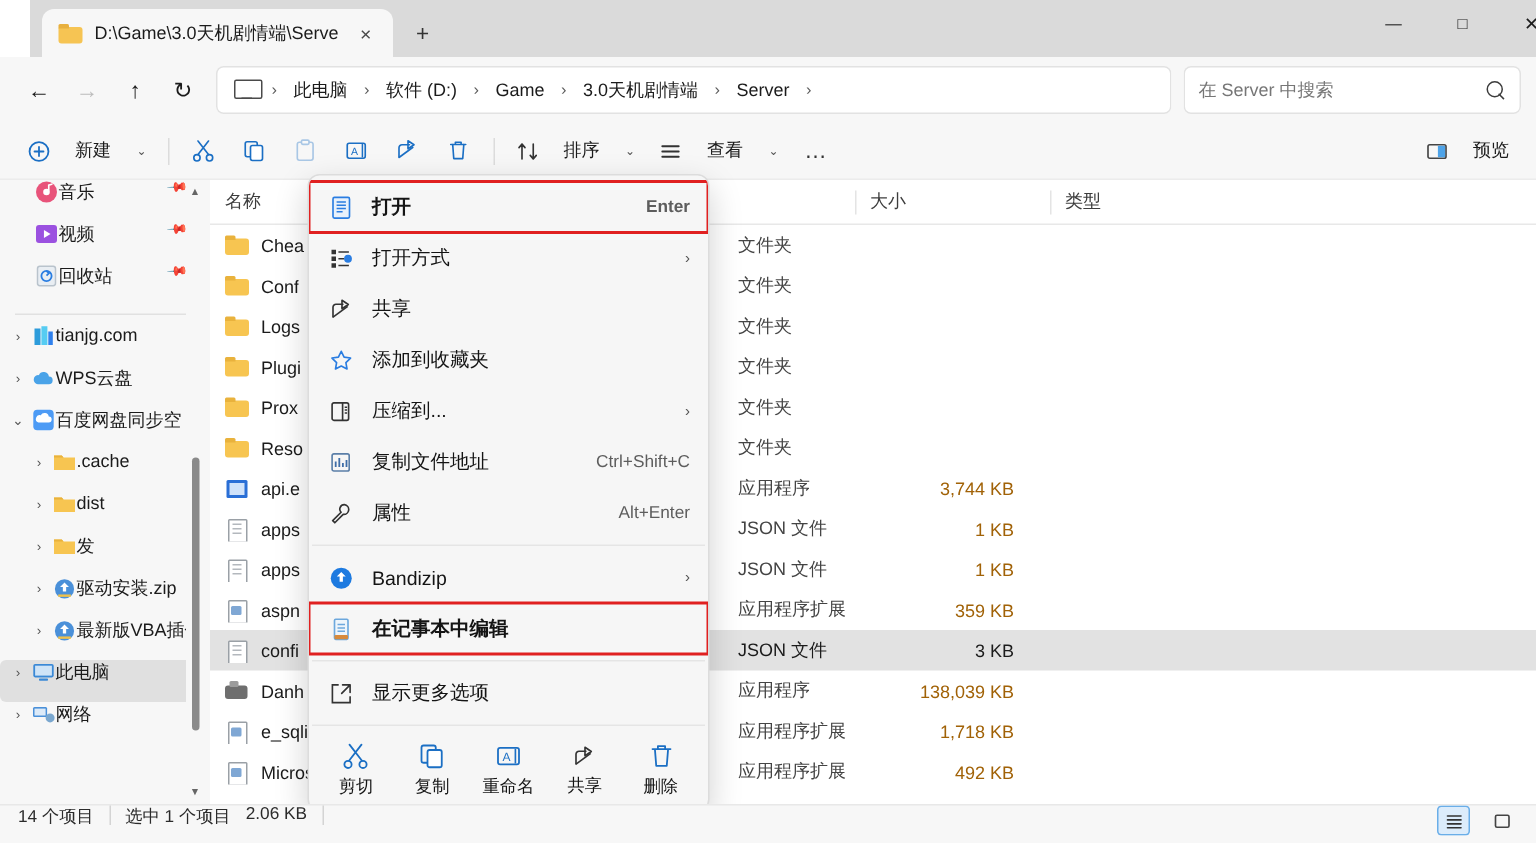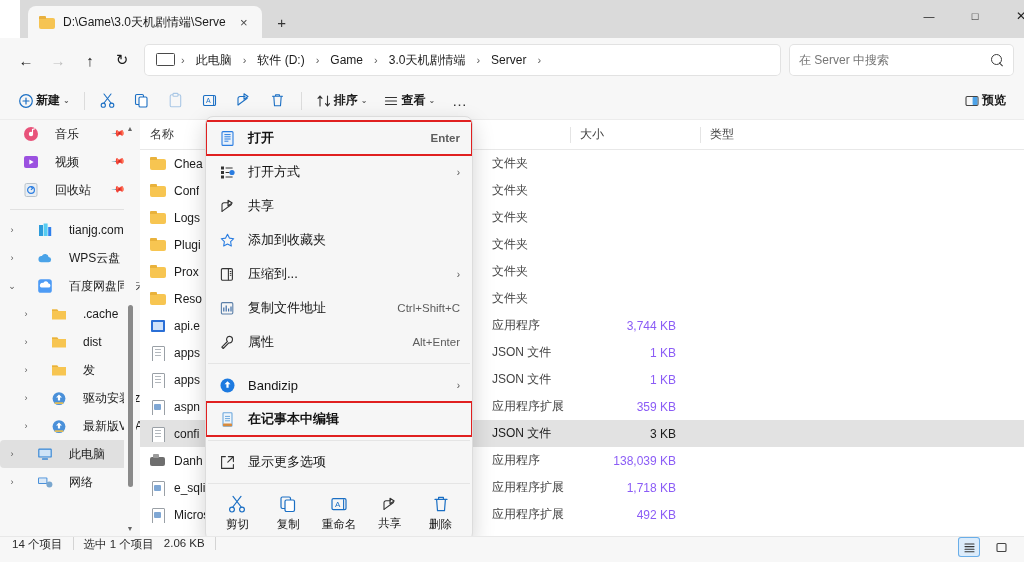--- a/index.html
+++ b/index.html
@@ -80,39 +80,39 @@
      border:1.3px solid #3c3c3c; border-radius:50%; }
   .mag:after { content:""; position:absolute; left:8px; top:8.5px; width:5px; height:1.3px;
      background:#3c3c3c; transform:rotate(45deg); transform-origin:left center; }
 
   
   .toolbar {
     position:absolute; left:0; top:82px; width:1024px; height:38px;
     background:#f7f7f7; display:flex; align-items:center; padding:0 10px;
     border-bottom:1px solid #ececec;
   }
-  .tb-item { display:flex; align-items:center; gap:2px; height:28px; padding:0 8px;
-             border-radius:5px; font-size:12px; color:#1b1b1b;font-weight:bold; }
+  .tb-item { display:flex; align-items:center; gap:16px; height:28px; padding:0 8px;
+             border-radius:5px; font-size:12px; color:#1b1b1b; }
   .tb-icon-btn { width:34px; height:28px; display:flex; align-items:center; justify-content:center;
                  border-radius:5px; }
   .tb-sep { width:1px; height:18px; background:#dcdcdc; margin:0 6px; }
   .tb-spacer { flex:1; }
   .tb-dim { opacity:.35; }
   .chev { font-size:8px; color:#555; margin-left:1px; }
 
   
   svg { display:block; }
 
   
   .sidebar {
     position:absolute; left:0; top:120px; width:140px; height:416px;
     background:#f7f7f7; overflow:hidden;
   }
   .nav-row {
-    display:flex; align-items:center; height:28px; padding-left:4px; gap:16px;
+    display:flex; height:28px; padding-left:4px; gap:0;
     font-size:12px; color:#1b1b1b; white-space:nowrap; position:relative;
   }
   .nav-row.sel { background:#e0e0e0; border-radius:4px; margin-right:12px; }
   .twisty { width:16px; height:16px; display:flex; align-items:center; justify-content:center;
             color:#555; font-size:9px; flex:none; }
   .nav-ico { width:17px; height:16px; flex:none; display:flex; align-items:center; justify-content:center;}
   .nav-label { overflow:hidden; }
   .pin { position:absolute; right:16px; color:#5a5a5a; font-size:10px; transform:rotate(40deg); }
   .nav-div { height:1px; background:#e1e1e1; margin:5px 14px 6px 10px; }
   .indent1 { padding-left:22px; }
@@ -132,21 +132,21 @@
   .ch.name { width:190px; }
   .ch.date { width:152px; }
   .ch.type { width:118px; }
   .ch.size { width:86px; }
   .row { display:flex; height:27px; align-items:center; font-size:12px; color:#1b1b1b; }
   .row.sel { background:#e2e2e2; }
   .c-name { width:190px; display:flex; align-items:center; gap:8px; padding:0 10px;
             overflow:hidden; white-space:nowrap; }
   .c-date { width:152px; padding:0 10px; color:#444; white-space:nowrap; }
   .c-type { width:118px; padding:0 10px; color:#444; white-space:nowrap; }
-  .c-size { width:86px; padding:0 10px; color:#8b5cf6; text-align:right; white-space:nowrap; }
+  .c-size { width:86px; padding:0 10px; color:#a16207; text-align:right; white-space:nowrap; }
   .row.sel .c-date, .row.sel .c-type, .row.sel .c-size { color:#1b1b1b; }
   .fname { overflow:hidden; text-overflow:clip; }
 
   .ico16 { width:16px; height:16px; flex:none; position:relative; }
   .folder:before { content:""; position:absolute; left:0; top:3px; width:16px; height:11px;
       background:#f7c551; border-radius:1px 2px 2px 2px; }
   .folder:after { content:""; position:absolute; left:0; top:1px; width:7px; height:3px;
       background:#e9b23c; border-radius:1px 1px 0 0; }
   .doc { }
   .doc:before { content:""; position:absolute; left:2px; top:1px; width:11px; height:14px;

